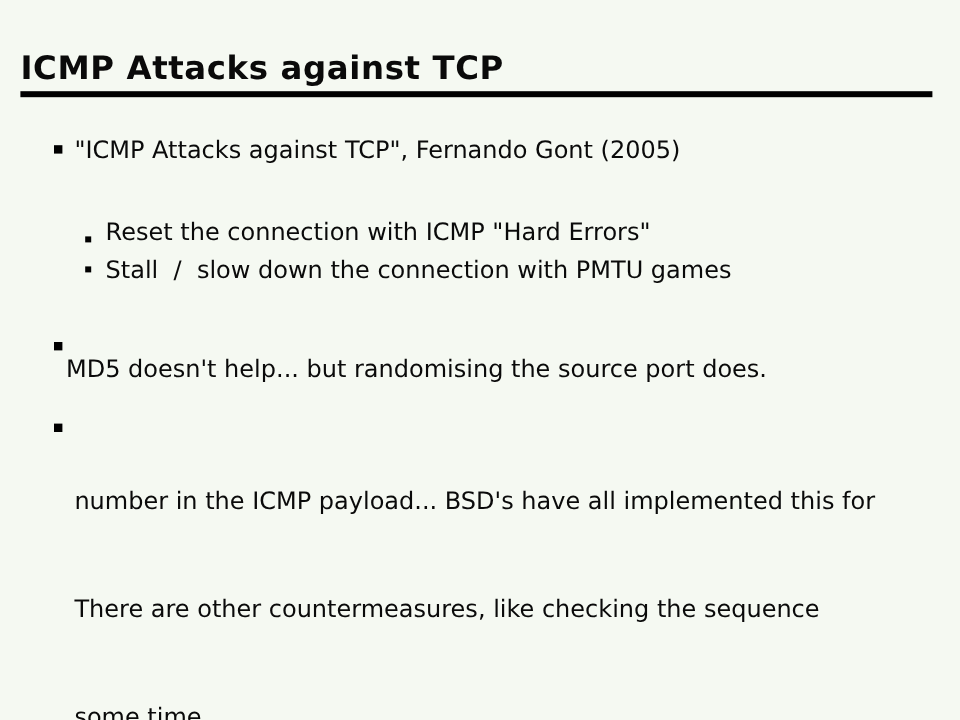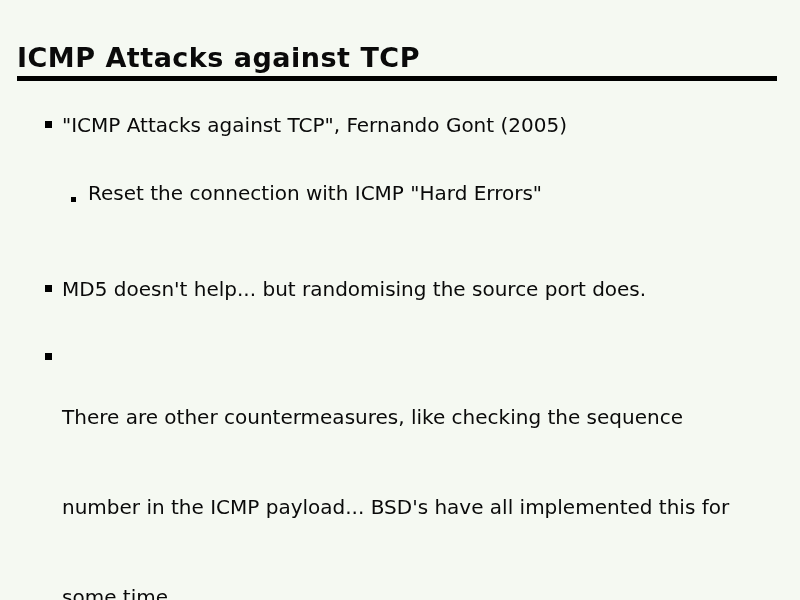--- a/index.html
+++ b/index.html
@@ -54,21 +54,21 @@
   .bullet-row .btext {
     margin-left: 10px;
     white-space: pre-wrap;
   }
   .bullet-row.sub .btext {
     margin-left: 12px;
   }
   .b1   { left: 45px; top: 110px; }
   .sub1 { left: 71px; top: 178px; align-items: center; }
   .sub2 { left: 71px; top: 210px; }
-  .b2   { left: 45px; top: 274px; }
+  .b2   { left: 45px; top: 274px; flex-direction: column; }
   .b3   { left: 45px; top: 342px; }
   .b3 .btext div { white-space: pre-wrap; }
 </style>
 </head>
 <body>
 
 <div class="slide">
 
   <div class="slide-title">ICMP Attacks against TCP</div>
 
@@ -77,28 +77,32 @@
   <div class="bullet-row b1">
     <span class="marker"></span>
     <span class="btext">"ICMP Attacks against TCP", Fernando Gont (2005)</span>
   </div>
 
   <div class="bullet-row sub sub1">
     <span class="marker"></span>
     <span class="btext">Reset the connection with ICMP "Hard Errors"</span>
   </div>
 
+  <div class="bullet-row sub sub2">
+    <span class="marker"></span>
+    <span class="btext">Stall  /  slow down the connection with PMTU games</span>
+  </div>
 
   <div class="bullet-row b2">
     <span class="marker"></span>
     <span class="btext">MD5 doesn't help... but randomising the source port does.</span>
   </div>
 
   <div class="bullet-row b3">
     <span class="marker"></span>
     <span class="btext">
+      <div>number in the ICMP payload... BSD's have all implemented this for</div>
       <div>There are other countermeasures, like checking the sequence</div>
-      <div>number in the ICMP payload... BSD's have all implemented this for</div>
       <div>some time.</div>
     </span>
   </div>
 
 </div>
 
 </body></html>

